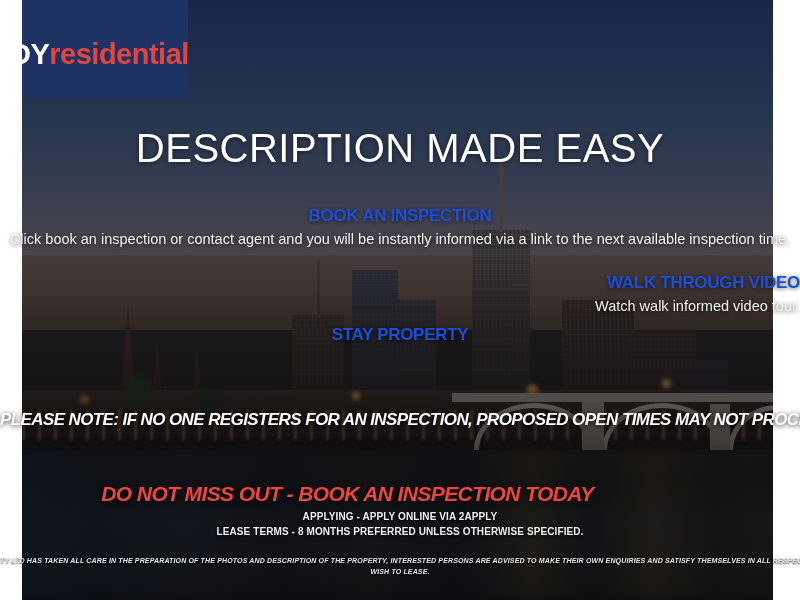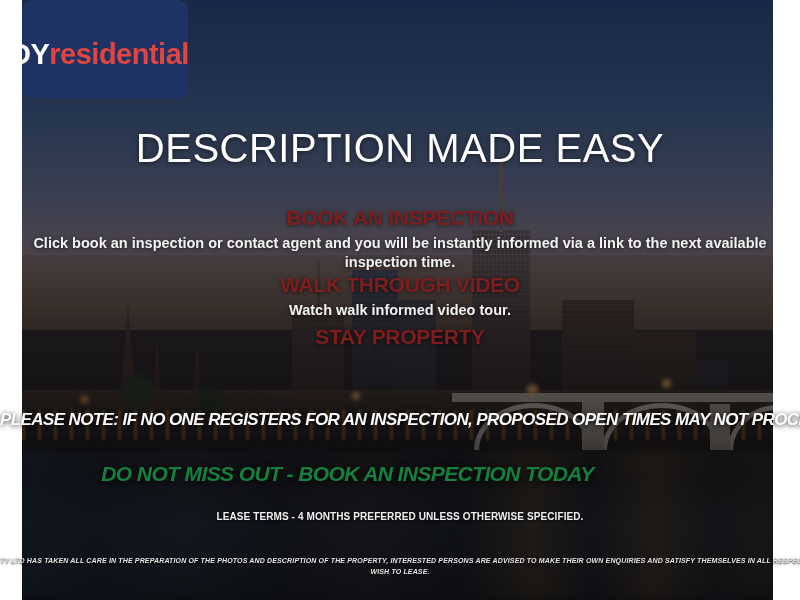--- a/index.html
+++ b/index.html
@@ -153,21 +153,20 @@
 
   
   .logo-box {
     position: absolute;
     left: 22px;
     top: 0;
     width: 166px;
     height: 98px;
     background: #1e3263;
     z-index: 6;
-    border-radius: 10px;
   }
   .logo-text {
     position: absolute;
     left: 0;
     top: 40px;
     width: 100%;
     white-space: nowrap;
     font-size: 29px;
     font-weight: bold;
     letter-spacing: -0.5px;
@@ -195,59 +194,59 @@
     position: absolute;
     left: 0; top: 126px; width: 800px;
     font-size: 40px;
     font-weight: 300;
     letter-spacing: 0.5px;
     color: #fdfdfd;
     text-shadow: 0 1px 5px rgba(0,0,0,.55);
   }
 
   .sec-title {
-    font-size: 21px;
+    font-size: 17px;
     font-weight: bold;
     letter-spacing: -0.3px;
-    color: #7f1d1d;
+    color: #1d4ed8;
     text-shadow: 0 1px 4px rgba(0,0,0,.6);
   }
   .sec-body {
     font-size: 14.5px;
-    font-weight: 700;
+    font-weight: 400;
     line-height: 1.32;
     color: #f2f2f2;
     text-shadow: 0 1px 4px rgba(0,0,0,.65);
   }
 
   .sec-book  { position: absolute; left: 0; top: 206px;  width: 800px; }
-  .sec-video { position: absolute; left: 0; top: 273px;  width: 800px; }
+  .sec-video { position: absolute; left: 0; top: 273px;  width: 800px; text-align: right; }
   .sec-stay  { position: absolute; left: 0; top: 325px;  width: 800px; }
   .sec-title + .sec-body { margin-top: 4px; }
 
   .please-note {
     position: absolute;
     left: 0; top: 410px; width: 800px;
     font-size: 17px;
     font-style: italic;
     font-weight: bold;
     letter-spacing: -0.6px;
     white-space: nowrap;
     color: #fbfbfb;
     text-shadow: 0 1px 5px rgba(0,0,0,.8);
   }
 
   .dont-miss {
     position: absolute;
-    left: 0; top: 462px; width: 695px;
+    left: 0; top: 482px; width: 695px;
     font-size: 21px;
     font-style: italic;
     font-weight: bold;
     letter-spacing: -0.6px;
-    color: #15803d;
+    color: #ef4444;
     text-shadow: 0 1px 6px rgba(0,0,0,.85);
   }
 
   .fineprint {
     position: absolute;
     left: 0; top: 510px; width: 800px;
     font-size: 10px;
     font-weight: bold;
     letter-spacing: 0.1px;
     line-height: 1.45;
@@ -374,21 +373,22 @@
 
     <div class="sec-stay">
       <div class="sec-title">STAY PROPERTY</div>
     </div>
 
     <div class="please-note">PLEASE NOTE:  IF NO ONE REGISTERS FOR AN INSPECTION, PROPOSED OPEN TIMES MAY NOT PROCEED</div>
 
     <div class="dont-miss">DO NOT MISS OUT -  BOOK AN INSPECTION TODAY</div>
 
     <div class="fineprint">
-      <div>LEASE TERMS -  4 MONTHS PREFERRED UNLESS OTHERWISE SPECIFIED.</div>
+      <div>APPLYING - APPLY ONLINE VIA 2APPLY</div>
+      <div>LEASE TERMS -  8 MONTHS PREFERRED UNLESS OTHERWISE SPECIFIED.</div>
     </div>
 
     <div class="disclaimer">
       <div>TY LTD HAS TAKEN ALL CARE IN THE PREPARATION  OF THE PHOTOS  AND DESCRIPTION  OF THE PROPERTY,  INTERESTED  PERSONS ARE ADVISED TO MAKE THEIR  OWN ENQUIRIES AND SATISFY THEMSELVES IN ALL  RESPECTS O</div>
       <div class="dl2">WISH TO LEASE.</div>
     </div>
 
   </div>
 </div>
 

